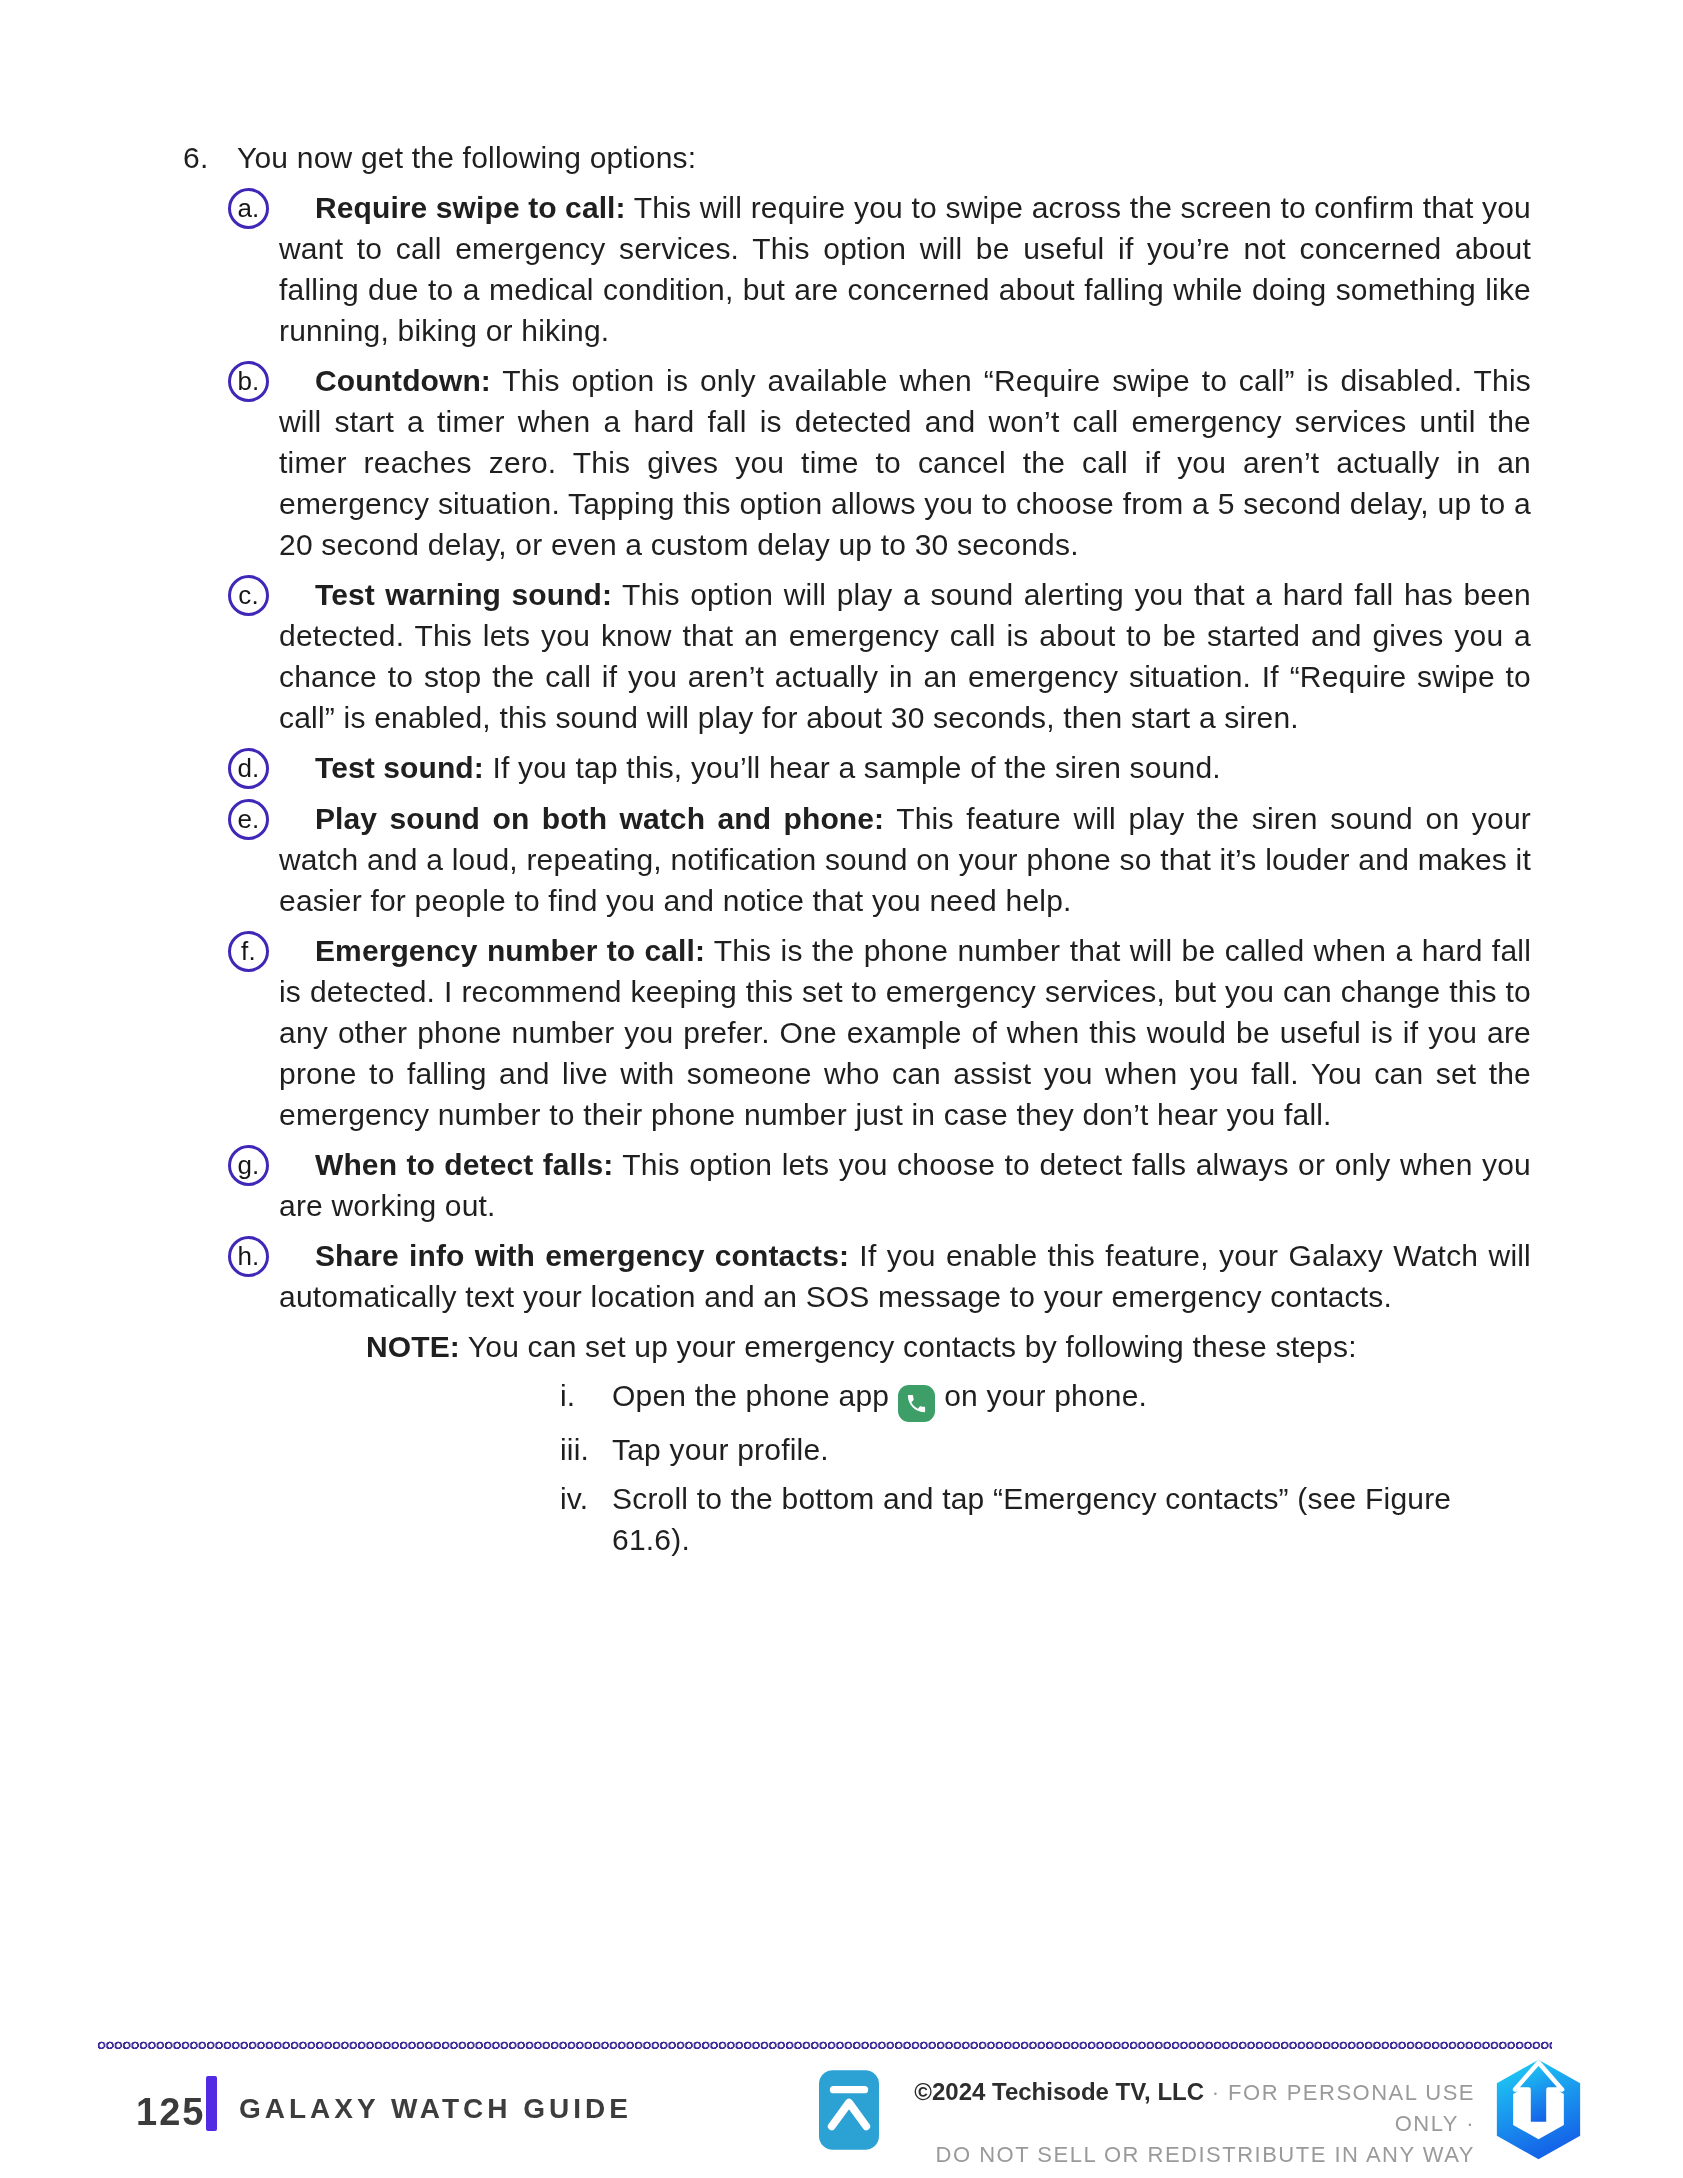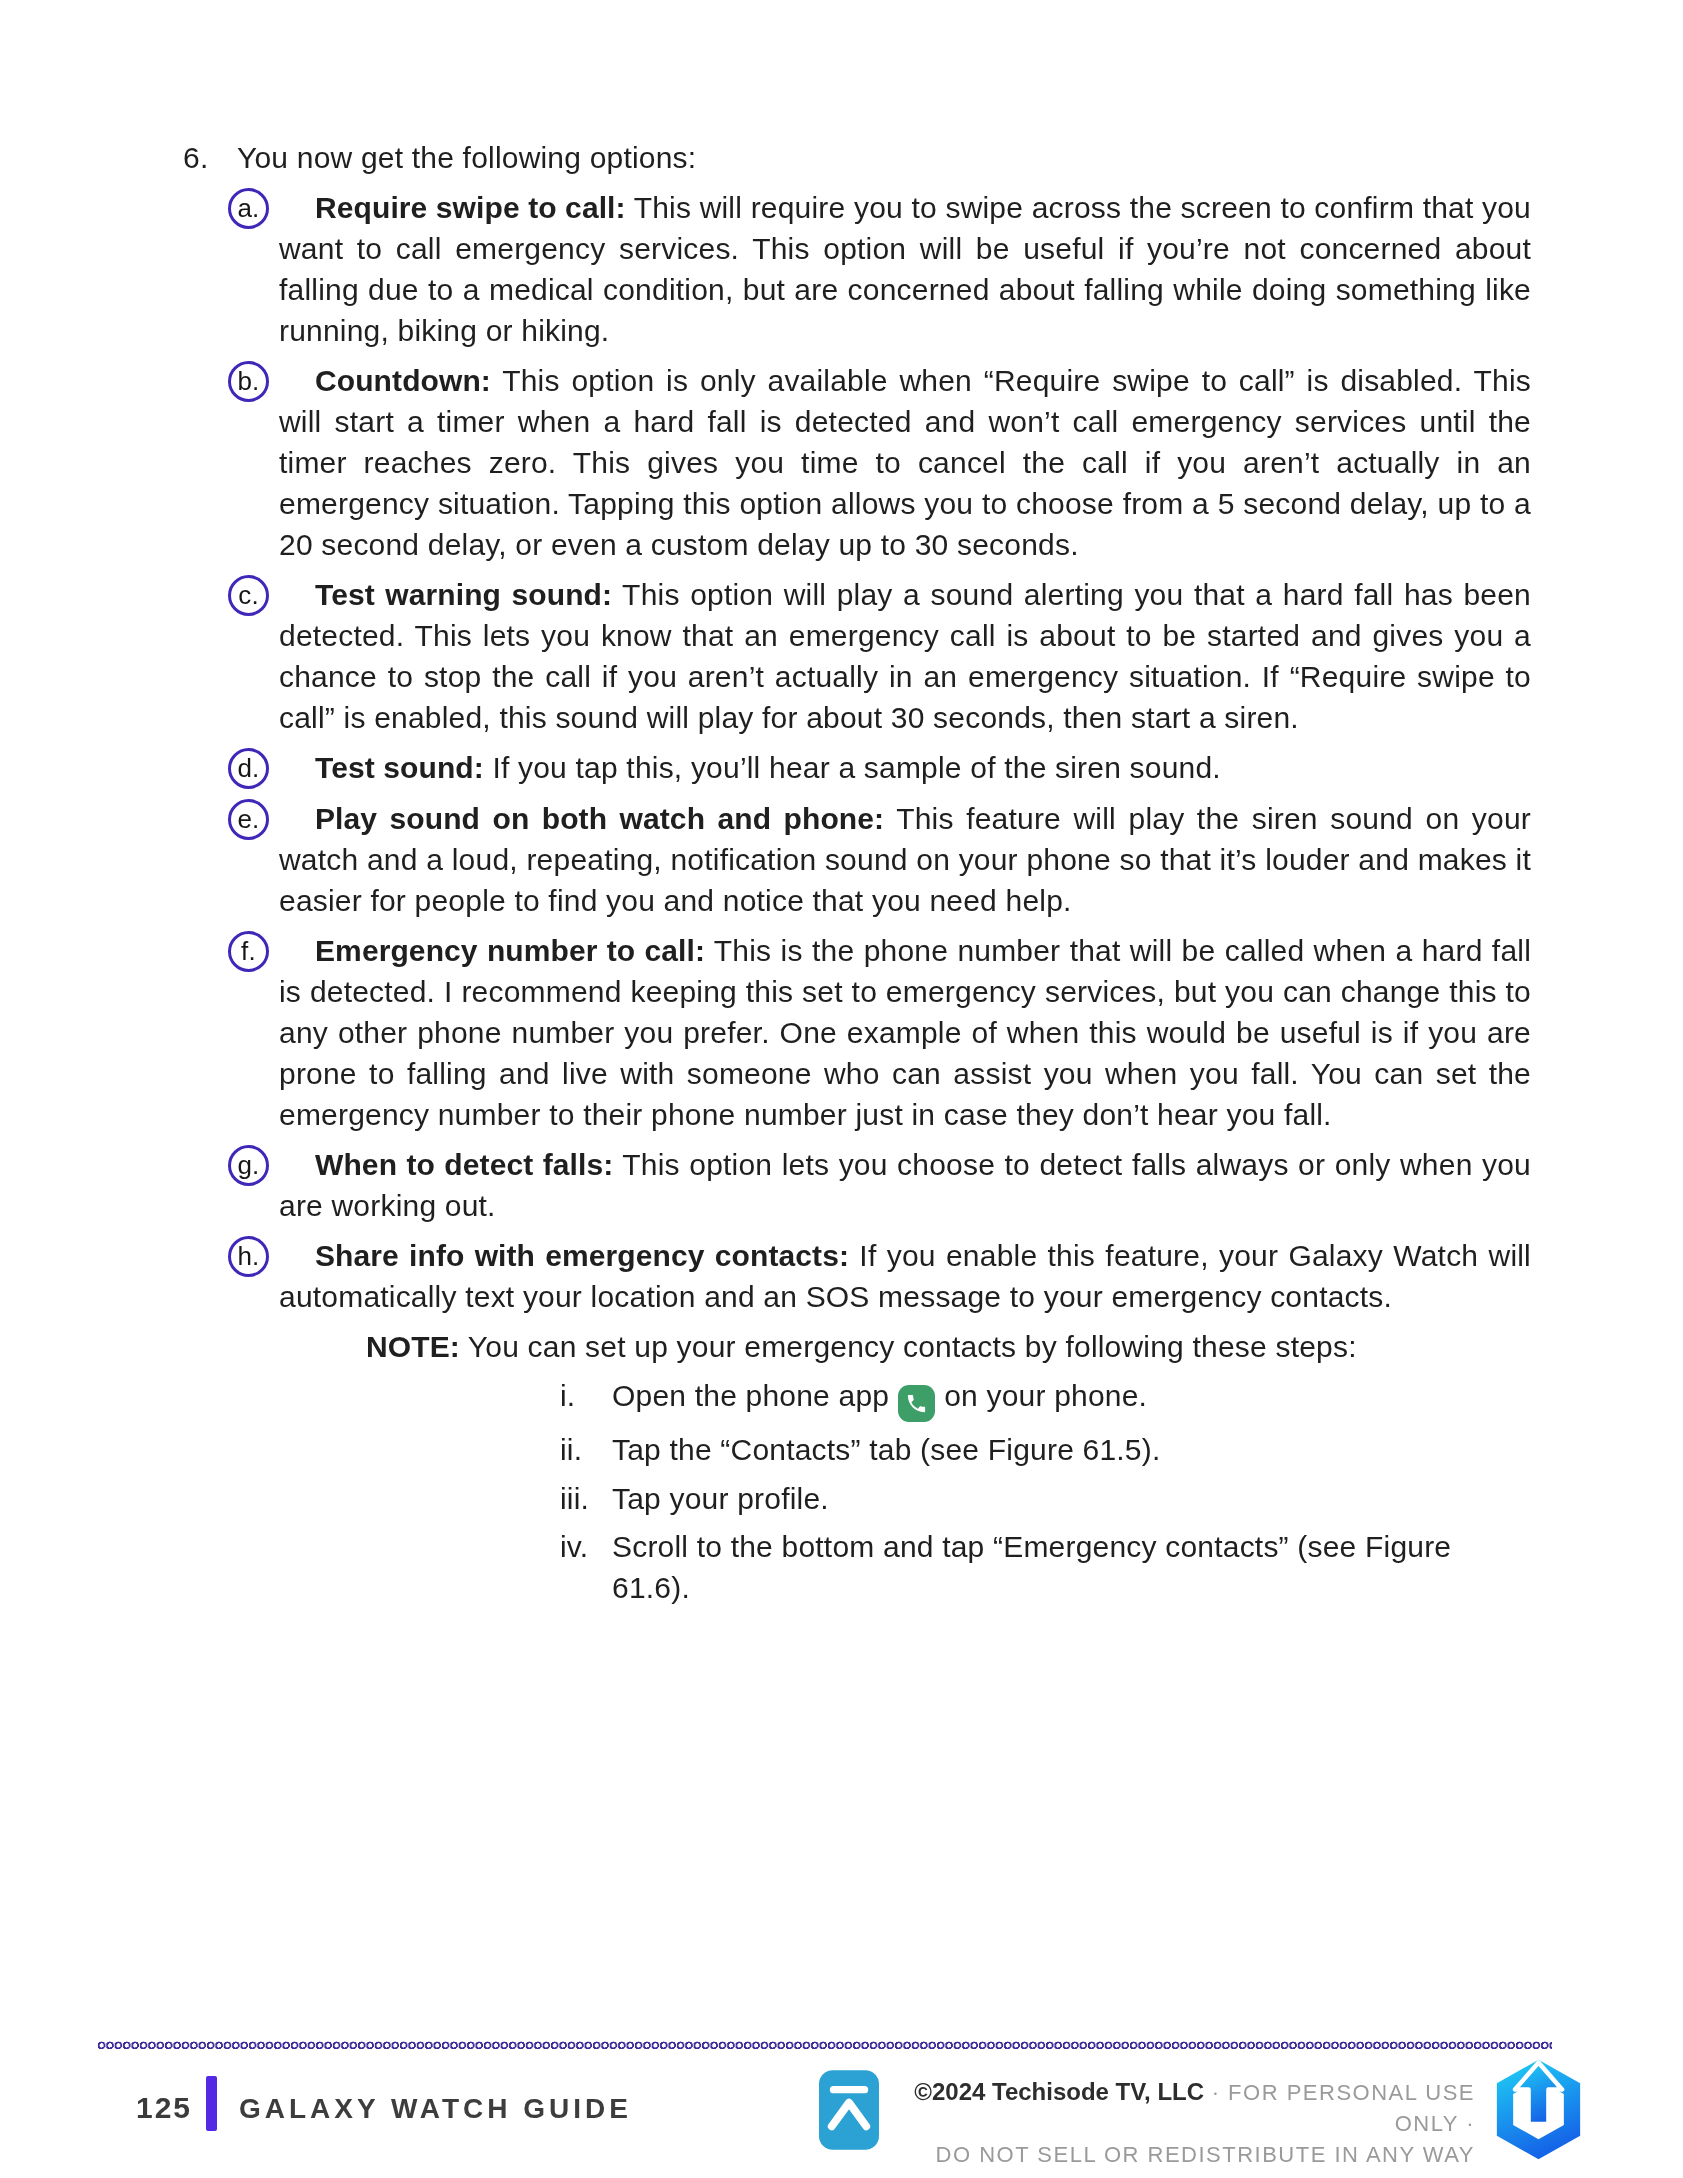--- a/index.html
+++ b/index.html
@@ -33,21 +33,21 @@
               border-radius:11px; align-items:center; justify-content:center;
               vertical-align:-9px; margin:0 9px; }
   .app-chip svg { width:23px; height:23px; }
 
   
   .chain-divider { position:absolute; left:97px; top:2040px; width:1455px; height:11px;
        background-image: radial-gradient(circle at 4.5px 5.4px,
          rgba(0,0,0,0) 2.1px, #3b2a97 2.2px, #3b2a97 3.8px, rgba(0,0,0,0) 4px);
        background-size:8.4px 11px; background-repeat:repeat-x; }
 
-  .page-number { position:absolute; left:136px; top:2091px; font-size:30px; font-weight:700;
+  .page-number { position:absolute; left:136px; top:2091px; font-size:38px; font-weight:700;
                  letter-spacing:2px; color:#3b3b3b; }
   .accent-bar { position:absolute; left:206px; top:2076px; width:11px; height:55px;
                 background:#5429e3; border-radius:2px; }
   .book-title { position:absolute; left:239px; top:2093px; font-size:28px; font-weight:700;
                 letter-spacing:4px; color:#3d3d3d; }
 
   .brand-logo { position:absolute; left:819px; top:2070px; }
 
   .copyright { position:absolute; left:871px; top:2077px; width:604px; text-align:right;
                line-height:29px; }
@@ -126,24 +126,20 @@
 
           <div class="step">
             <span class="step-num">i.</span>
             <span class="step-text"><span>Open the phone app</span><span class="app-chip">
                   <svg viewBox="0 0 24 24">
                     <path fill="#ffffff" d="M6.62 10.79c1.44 2.83 3.76 5.14 6.59 6.59l2.2-2.2c.27-.27.67-.36 1.02-.24 1.12.37 2.33.57 3.57.57.55 0 1 .45 1 1V20c0 .55-.45 1-1 1-9.39 0-17-7.61-17-17 0-.55.45-1 1-1h3.5c.55 0 1 .45 1 1 0 1.25.2 2.45.57 3.57.11.35.03.74-.25 1.02l-2.2 2.2z"></path>
                   </svg>
                 </span><span>on your phone.</span></span>
           </div>
 
-          <div class="step">
-            <span class="step-num">ii.</span>
-            <span class="step-text">Tap the “Contacts” tab (see Figure 61.5).</span>
-          </div>
 
           <div class="step">
             <span class="step-num">iii.</span>
             <span class="step-text">Tap your profile.</span>
           </div>
 
           <div class="step">
             <span class="step-num">iv.</span>
             <span class="step-text">Scroll to the bottom and tap “Emergency contacts” (see Figure 61.6).</span>
           </div>

